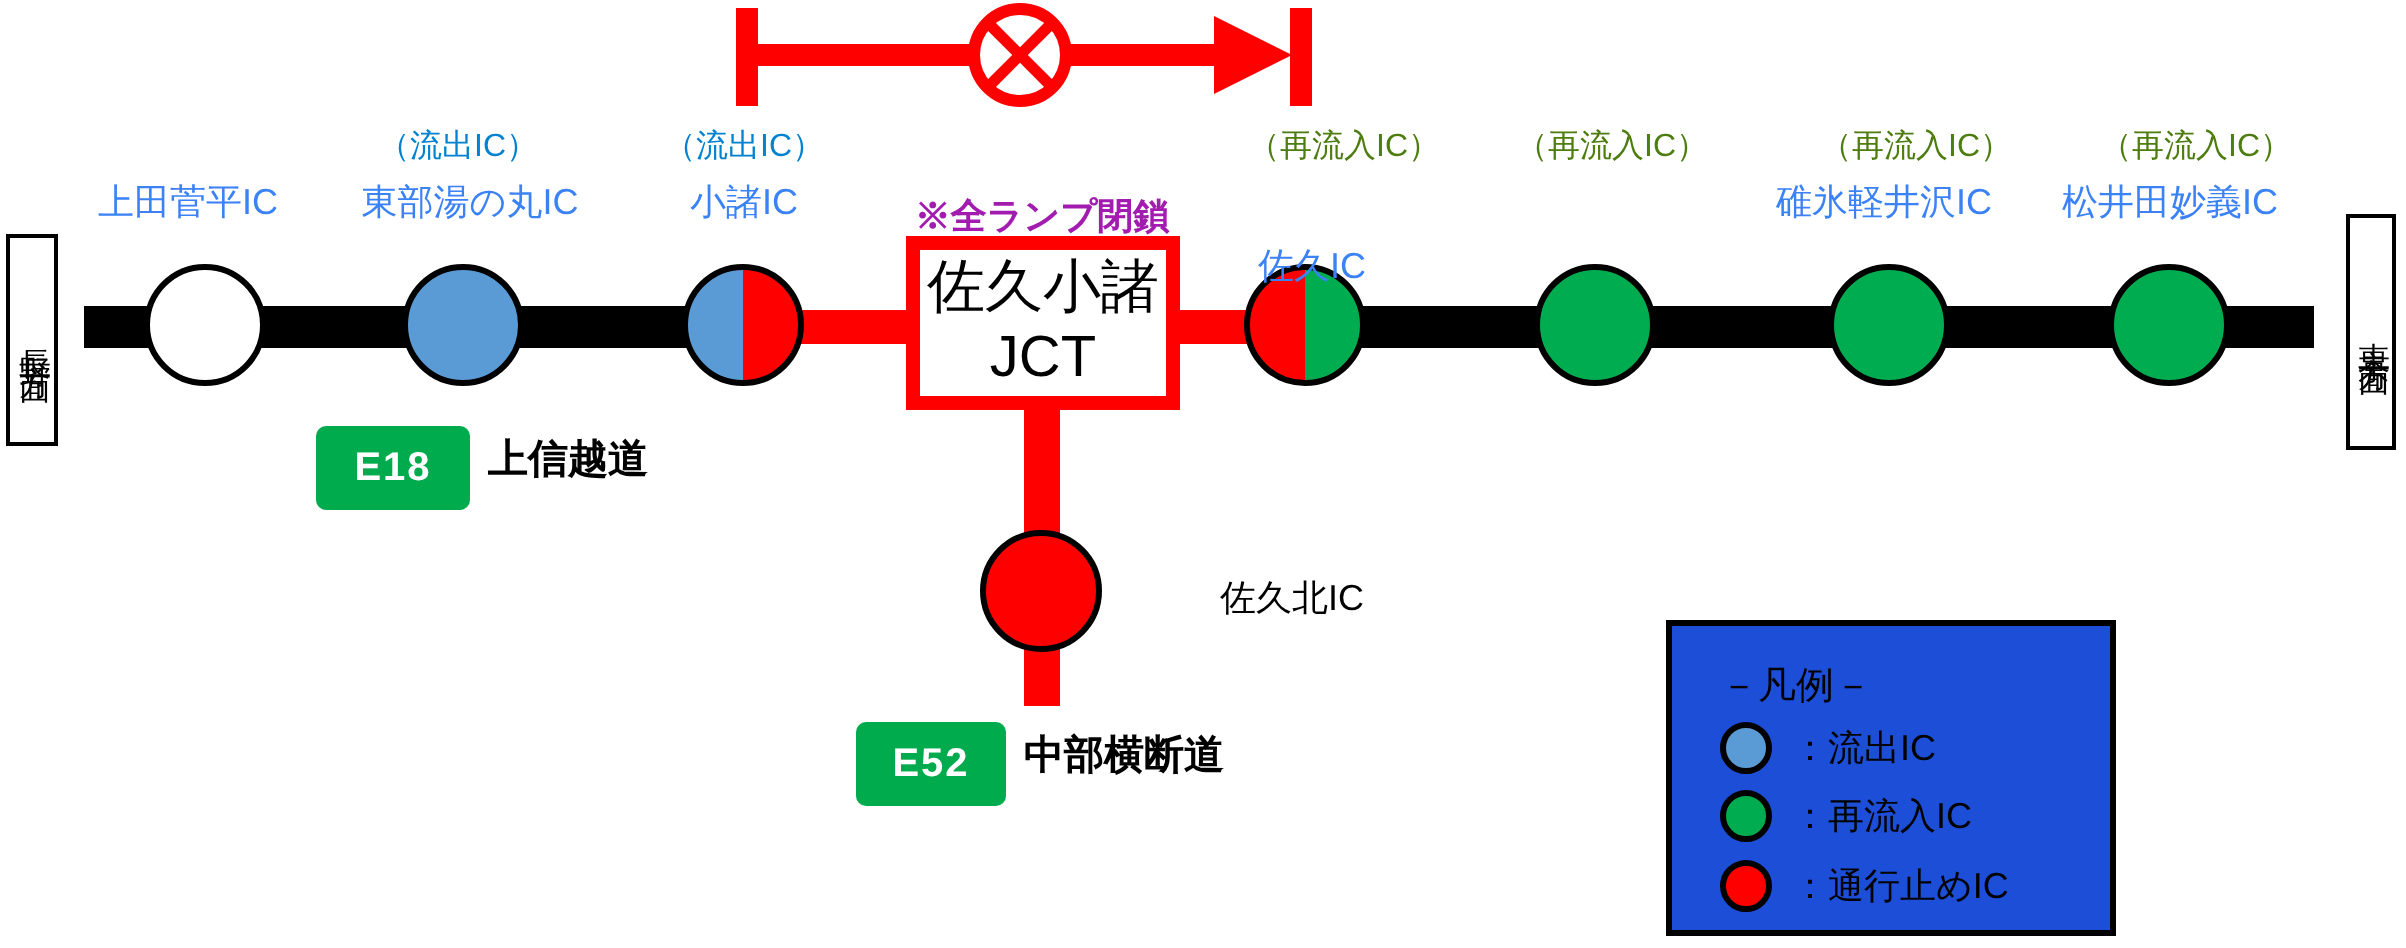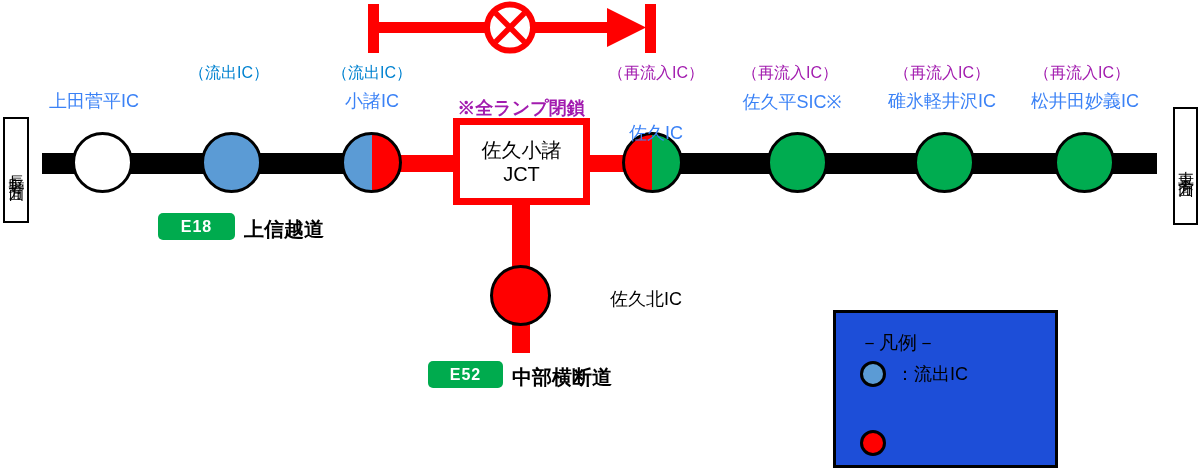--- a/index.html
+++ b/index.html
@@ -9,54 +9,54 @@
   }
   
   .hline{position:absolute;height:21px;background:#000;z-index:1;}
   .hline.red{height:17px;background:#FF0000;z-index:2;}
   .vline{position:absolute;width:18px;background:#FF0000;z-index:2;}
   
   .jct{
     position:absolute;left:453px;top:118px;width:137px;height:87px;box-sizing:border-box;
     background:#fff;border:7px solid #FF0000;z-index:4;
     display:flex;flex-direction:column;align-items:center;justify-content:center;
-    font-size:20px;line-height:1.2;text-align:center;
+    font-size:29px;line-height:1.2;text-align:center;
   }
   
   .ic{
     position:absolute;width:55px;height:55px;border:3px solid #000;border-radius:50%;
     background:#fff;z-index:5;
   }
   .c-blue{background:#5B9BD5;}
   .c-green{background:#00AC50;}
   .c-red{background:#FF0000;}
   .c-blue-red{background:linear-gradient(90deg,#5B9BD5 0 50%,#FF0000 50% 100%);}
   .c-red-green{background:linear-gradient(90deg,#FF0000 0 50%,#00AC50 50% 100%);}
   
   .cx{transform:translateX(-50%);white-space:nowrap;}
   .tag{position:absolute;top:63px;font-size:16px;z-index:6;}
   .tag.blue{color:#0082D0;}
-  .tag.green{color:#a21caf;}
+  .tag.green{color:#4d7c0f;margin-left:16px;}
   .icname{position:absolute;top:89px;font-size:18px;color:#3b82f6;z-index:6;white-space:nowrap;}
   .branchname{position:absolute;left:567px;top:287px;font-size:18px;z-index:6;white-space:nowrap;margin-left:43px;}
   .closure-note{
     position:absolute;left:521px;top:96px;transform:translateX(-50%);
     color:#a21caf;font-size:18px;font-weight:bold;white-space:nowrap;
     border-bottom:2px solid #FF0000;padding:0 2px 2px 2px;z-index:6;
   }
   
   .dirbox{
     position:absolute;box-sizing:border-box;border:2px solid #000;background:#fff;
     writing-mode:vertical-rl;text-orientation:upright;font-size:16px;letter-spacing:4px;
     display:flex;align-items:center;justify-content:center;z-index:6;
   }
   
   .badge{
-    position:absolute;width:77px;height:27px;background:#00AB4E;border-radius:5px;
-    color:#fff;font-size:16px;font-weight:bold;display:flex;align-items:center;justify-content:center;
+    position:absolute;width:77px;height:42px;background:#00AB4E;border-radius:5px;
+    color:#fff;font-size:20px;font-weight:bold;display:flex;align-items:center;justify-content:center;
     z-index:6;letter-spacing:1px;
   }
   .roadname{position:absolute;font-size:20px;font-weight:bold;z-index:6;white-space:nowrap;}
   
   .closure-arrow{position:absolute;left:362px;top:0;z-index:7;}
   
   .legend{
     position:absolute;left:833px;top:310px;width:225px;height:158px;box-sizing:border-box;
     border:3px solid #000;background:#1d4ed8;z-index:8;
   }
@@ -108,37 +108,42 @@
   <div class="ic c-red" style="left:490px;top:265px;"></div>
 
   <div class="tag blue cx" style="left:229px;">（流出IC）</div>
   <div class="tag blue cx" style="left:372px;">（流出IC）</div>
   <div class="tag green cx" style="left:656px;">（再流入IC）</div>
   <div class="tag green cx" style="left:790px;">（再流入IC）</div>
   <div class="tag green cx" style="left:942px;">（再流入IC）</div>
   <div class="tag green cx" style="left:1082px;">（再流入IC）</div>
 
   <div class="icname cx" style="left:94px;">上田菅平IC</div>
+  <div class="icname cx" style="left:235px;">東部湯の丸IC</div>
   <div class="icname cx" style="left:372px;text-align:center;">小諸IC</div>
   <div class="icname cx" style="left:656px;margin-top:32px;">佐久IC</div>
-  <div class="icname cx" style="left:792px;">佐久平SIC※</div>
   <div class="icname cx" style="left:942px;">碓氷軽井沢IC</div>
   <div class="icname cx" style="left:1085px;">松井田妙義IC</div>
 
   <div class="branchname">佐久北IC</div>
 
   <div class="badge" style="left:158px;top:213px;">E18</div>
   <div class="roadname" style="left:244px;top:216px;">上信越道</div>
   <div class="badge" style="left:428px;top:361px;width:75px;">E52</div>
   <div class="roadname" style="left:512px;top:364px;">中部横断道</div>
 
   <div class="legend">
     <div class="legend-title">－凡例－</div>
     <div class="lrow" style="top:48px;">
       <span class="lsw" style="background:#5B9BD5;"></span>
       <span class="ltext">：流出IC</span>
     </div>
+    <div class="lrow" style="top:82px;">
+      <span class="lsw" style="background:#00AC50;"></span>
+      <span class="ltext">：再流入IC</span>
+    </div>
     <div class="lrow" style="top:117px;">
       <span class="lsw" style="background:#FF0000;"></span>
+      <span class="ltext">：通行止めIC</span>
     </div>
   </div>
 
 </div>
 
 </body></html>

